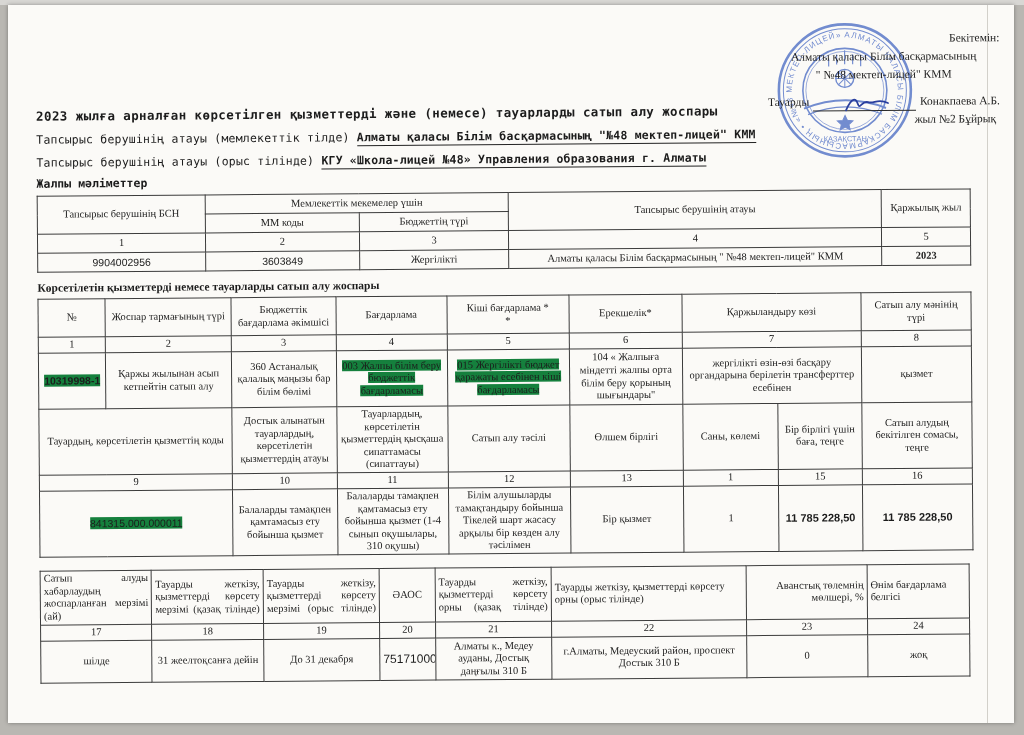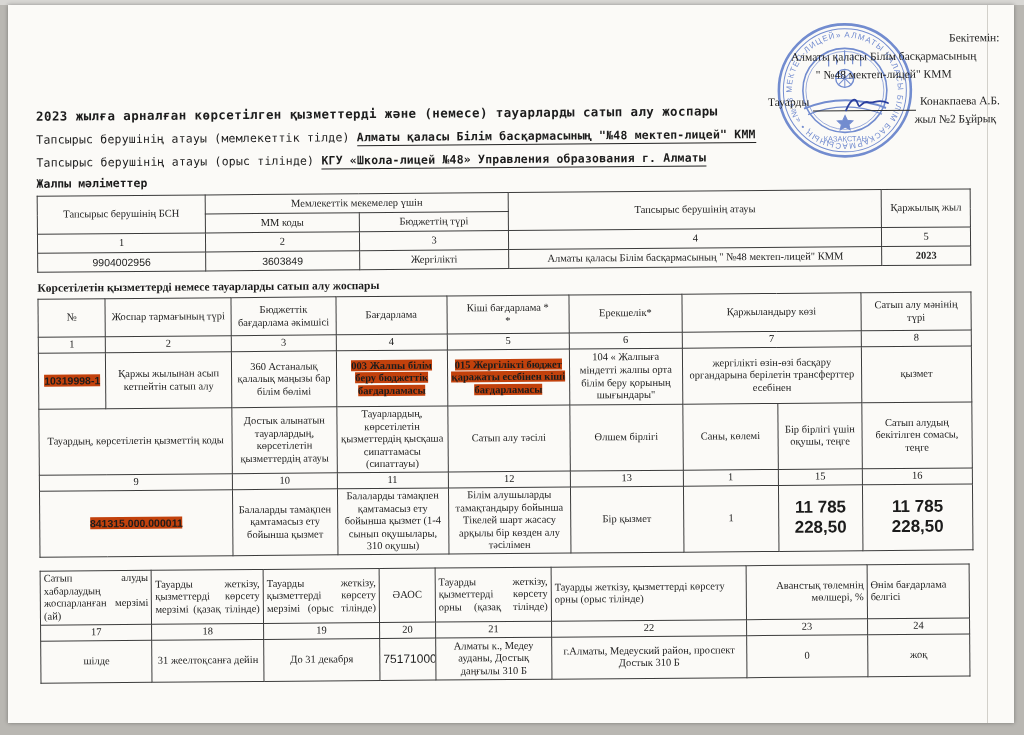--- a/index.html
+++ b/index.html
@@ -47,30 +47,30 @@
     border:1px solid #3c3c3c;
     font-size:10.5px;font-weight:normal;
     text-align:center;vertical-align:middle;
     padding:1px 3px;line-height:1.2;
     overflow:hidden;
   }
   .numrow td{height:13px;font-size:10.5px;}
   .preline{white-space:pre-line;}
   .sans{font-family:"Liberation Sans","DejaVu Sans",sans-serif;}
   .b{font-weight:bold;}
-  .hl{background:#c2410c;box-decoration-break:clone;font-weight:bold;-webkit-box-decoration-break:clone;}
+  .hl{background:#15803d;box-decoration-break:clone;-webkit-box-decoration-break:clone;}
   .just{text-align:justify;text-align-last:justify;}
   .t3 td{font-size:10.5px;}
   .t3 .hdr{height:54px;}
   .t2 .hdr1{height:38px;}
   .t2 .drow1{height:56px;}
   .t2 .hdr2{height:58px;}
   .t2 .drow2{height:64px;}
   .t1 td{height:16px;}
-  .money{font-size:17px;margin-left:24px;}
+  .money{font-size:11px;margin-left:24px;}
 </style>
 </head>
 <body>
 
 <div class="canvas">
   <div class="topstrip"></div>
   <div class="paper">
     <div class="crease"></div>
     <div class="tilt">
 
@@ -208,21 +208,21 @@
             <td colspan="2">жергілікті өзін-өзі басқару органдарына берілетін трансферттер есебінен</td>
             <td>қызмет</td>
           </tr>
           <tr class="hdr2">
             <td colspan="2">Тауардың, көрсетілетін қызметтің коды</td>
             <td>Достык алынатын тауарлардың, көрсетілетін қызметтердің атауы</td>
             <td>Тауарлардың, көрсетілетін қызметтердің қысқаша сипаттамасы (сипаттауы)</td>
             <td>Сатып алу тәсілі</td>
             <td>Өлшем бірлігі</td>
             <td>Саны, көлемі</td>
-            <td>Бір бірлігі үшін оқушы, теңге</td>
+            <td>Бір бірлігі үшін баға, теңге</td>
             <td>Сатып алудың бекітілген сомасы, теңге</td>
           </tr>
           <tr class="numrow">
             <td colspan="2">9</td>
             <td>10</td>
             <td>11</td>
             <td>12</td>
             <td>13</td>
             <td>1</td>
             <td>15</td>

